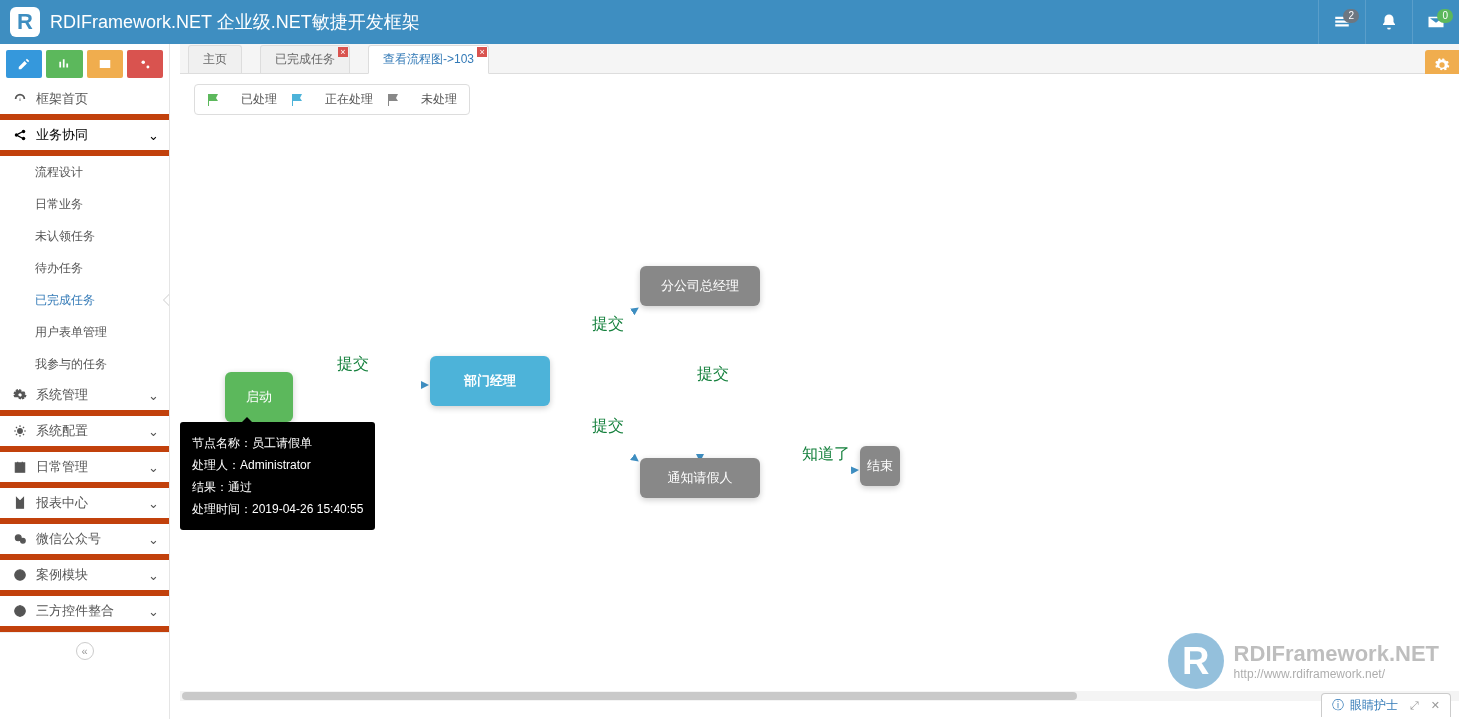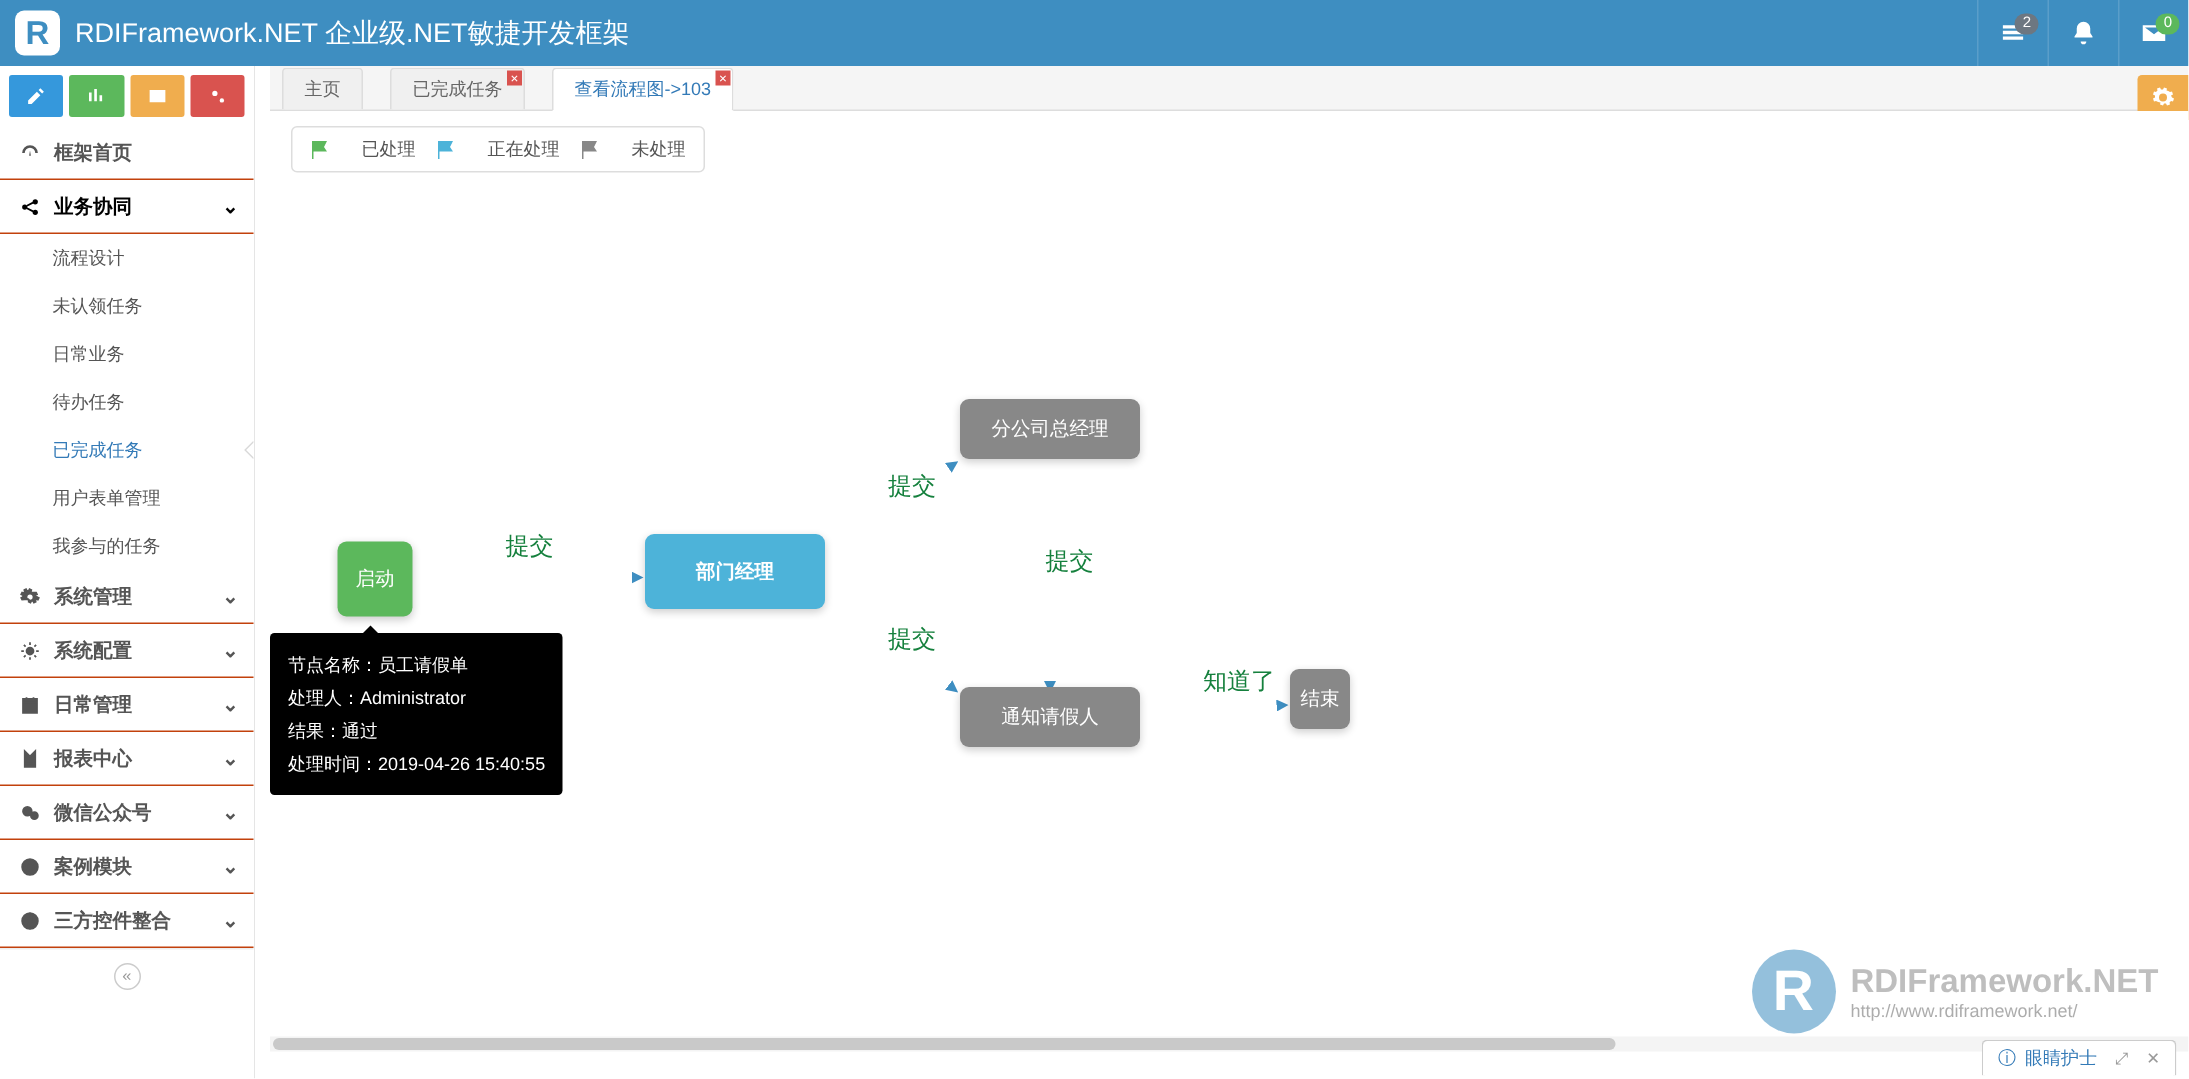--- a/index.html
+++ b/index.html
@@ -19,21 +19,21 @@
 .avatar { width: 30px; height: 30px; border-radius: 50%; background: #fff; display: flex; align-items: center; justify-content: center; margin-right: 8px; overflow: hidden; }
 .avatar svg { width: 24px; height: 24px; fill: #6ab0de; }
 .user-text { font-size: 12px; line-height: 15px; }
 
 
 .sidebar { position: absolute; top: 44px; left: 0; width: 170px; bottom: 0; background: #fff; border-right: 1px solid #e5e5e5; overflow-y: auto; }
 .sb-tools { display: flex; padding: 6px; gap: 4px; }
 .sb-tool { flex: 1; height: 28px; display: flex; align-items: center; justify-content: center; color: #fff; border-radius: 2px; cursor: pointer; }
 .sb-tool svg { width: 14px; height: 14px; fill: #fff; }
 .sb-item { height: 36px; display: flex; align-items: center; padding: 0 10px; font-size: 13px; color: #555; cursor: pointer; position: relative; }
-.sb-item.top { border-bottom: 1px solid #c2410c; font-weight: bold; }
+.sb-item.top { border-bottom: 6px solid #c2410c; }
 .sb-item.active { color: #000000; text-align: right; }
 .sb-item .chev { margin-left: auto; }
 .sb-item .ico { width: 20px; margin-right: 6px; display: flex; align-items: center; justify-content: center; }
 .sb-item .ico svg { width: 14px; height: 14px; fill: currentColor; }
 .sb-sub { height: 32px; display: flex; align-items: center; padding-left: 32px; font-size: 12px; color: #555; cursor: pointer; border-left: 3px solid transparent; position: relative; }
 .sb-sub.active { color: #337ab7; }
 .sb-sub.active::after { content: ''; position: absolute; right: -1px; top: 50%; transform: translateY(-50%); border: 6px solid transparent; border-right-color: #fff; filter: drop-shadow(-1px 0 0 #ccc); }
 .sb-collapse { text-align: center; padding: 8px; border-top: 1px solid #eee; cursor: pointer; }
 .sb-collapse span { display: inline-block; width: 18px; height: 18px; border: 1px solid #ccc; border-radius: 50%; font-size: 11px; color: #999; line-height: 16px; }
 
@@ -148,22 +148,22 @@
           <circle cx="18" cy="6" r="3"></circle>
           <circle cx="18" cy="18" r="3"></circle>
           <path d="M8.5 10.5l7-3.5M8.5 13.5l7 3.5" stroke="currentColor" stroke-width="2" fill="none"></path>
         </svg>
       </span>
     <span>业务协同</span>
     <span class="chev">⌄</span>
   </div>
   <div id="sub-items">
       <div class="sb-sub">流程设计</div>
+      <div class="sb-sub">日常业务</div>
       <div class="sb-sub">未认领任务</div>
-      <div class="sb-sub">日常业务</div>
       <div class="sb-sub">待办任务</div>
       <div class="sb-sub active">已完成任务</div>
       <div class="sb-sub">用户表单管理</div>
       <div class="sb-sub">我参与的任务</div>
     </div>
   <div id="groups">
       <div class="sb-item top">
         <span class="ico">
           <svg viewBox="0 0 24 24" fill="none" stroke="currentColor" stroke-width="2">
             <path d="M12 8a4 4 0 1 0 0 8 4 4 0 0 0 0-8zm8 4l2 1-1 2-2-.5-1 1 .5 2-2 1-1-2h-2l-1 2-2-1 .5-2-1-1L3 15l-1-2 2-1v-2L2 9l1-2 2 .5 1-1L5.5 4l2-1 1 2h2l1-2 2 1-.5 2 1 1L19 7l1 2-2 1z"></path>
@@ -277,21 +277,21 @@
             <path d="M0 0L8 4L0 8z" fill="#3e8ec1"></path>
           </marker>
         </defs>
       <line class="arrow-line" x1="96" y1="260" x2="248" y2="260" marker-end="url(#ah)"></line>
       <line class="arrow-line" x1="370" y1="243" x2="458" y2="183" marker-end="url(#ah)"></line>
       <line class="arrow-line" x1="370" y1="268" x2="458" y2="336" marker-end="url(#ah)"></line>
       <line class="arrow-line" x1="520" y1="183" x2="520" y2="336" marker-end="url(#ah)"></line>
       <line class="arrow-line" x1="580" y1="350" x2="678" y2="345" marker-end="url(#ah)"></line>
     </svg>
     <div id="nodes">
-        <div class="node green" style="left: 45px; top: 236px; width: 50px; height: 50px; text-align: center;">启动</div>
+        <div class="node green" style="left: 45px; top: 247px; width: 68px; height: 50px; text-align: center;">启动</div>
         <div class="node blue" style="left: 250px; top: 231px; width: 120px; height: 50px; font-weight: bold;">部门经理</div>
         <div class="node gray" style="left: 460px; top: 141px; width: 120px; height: 40px;">分公司总经理</div>
         <div class="node gray" style="left: 460px; top: 333px; width: 120px; height: 40px;">通知请假人</div>
         <div class="node gray" style="left: 680px; top: 321px; width: 40px; height: 40px;">结束</div>
       </div>
     <div id="edge-labels">
         <div class="edge-label" style="left: 155px; top: 229px;">提交</div>
         <div class="edge-label" style="left: 410px; top: 189px;">提交</div>
         <div class="edge-label" style="left: 410px; top: 291px;">提交</div>
         <div class="edge-label" style="left: 515px; top: 239px;">提交</div>

